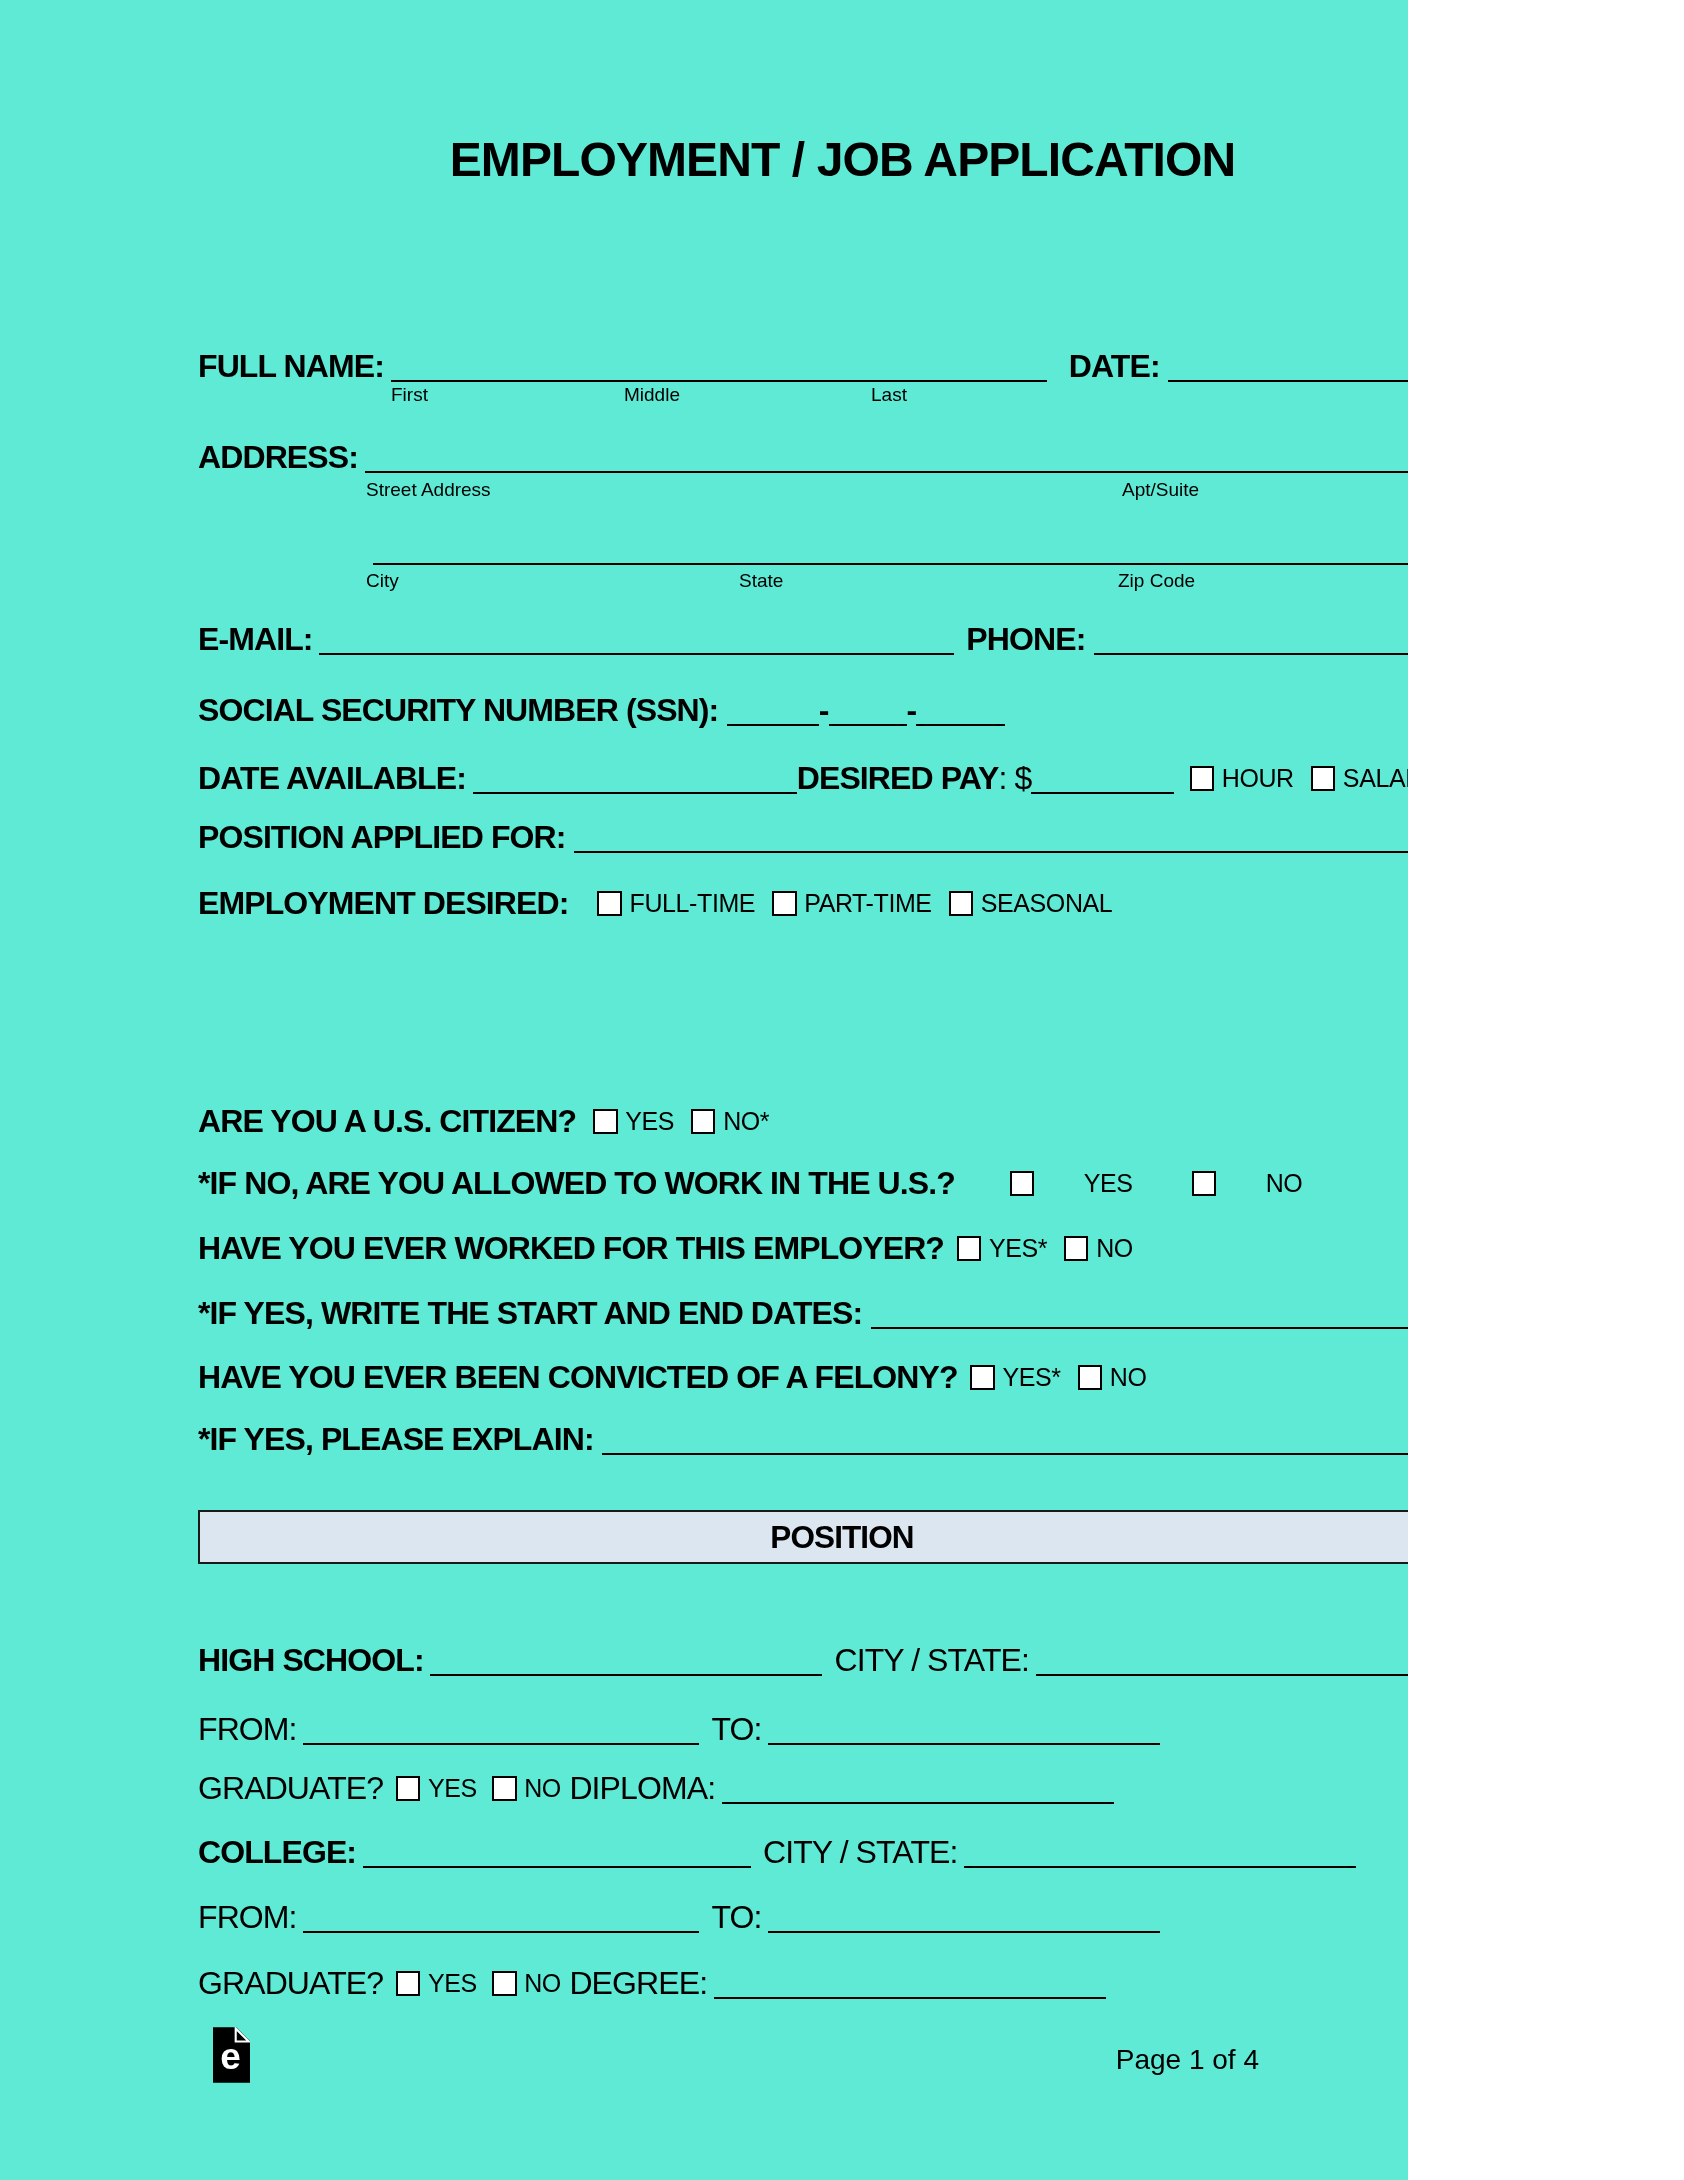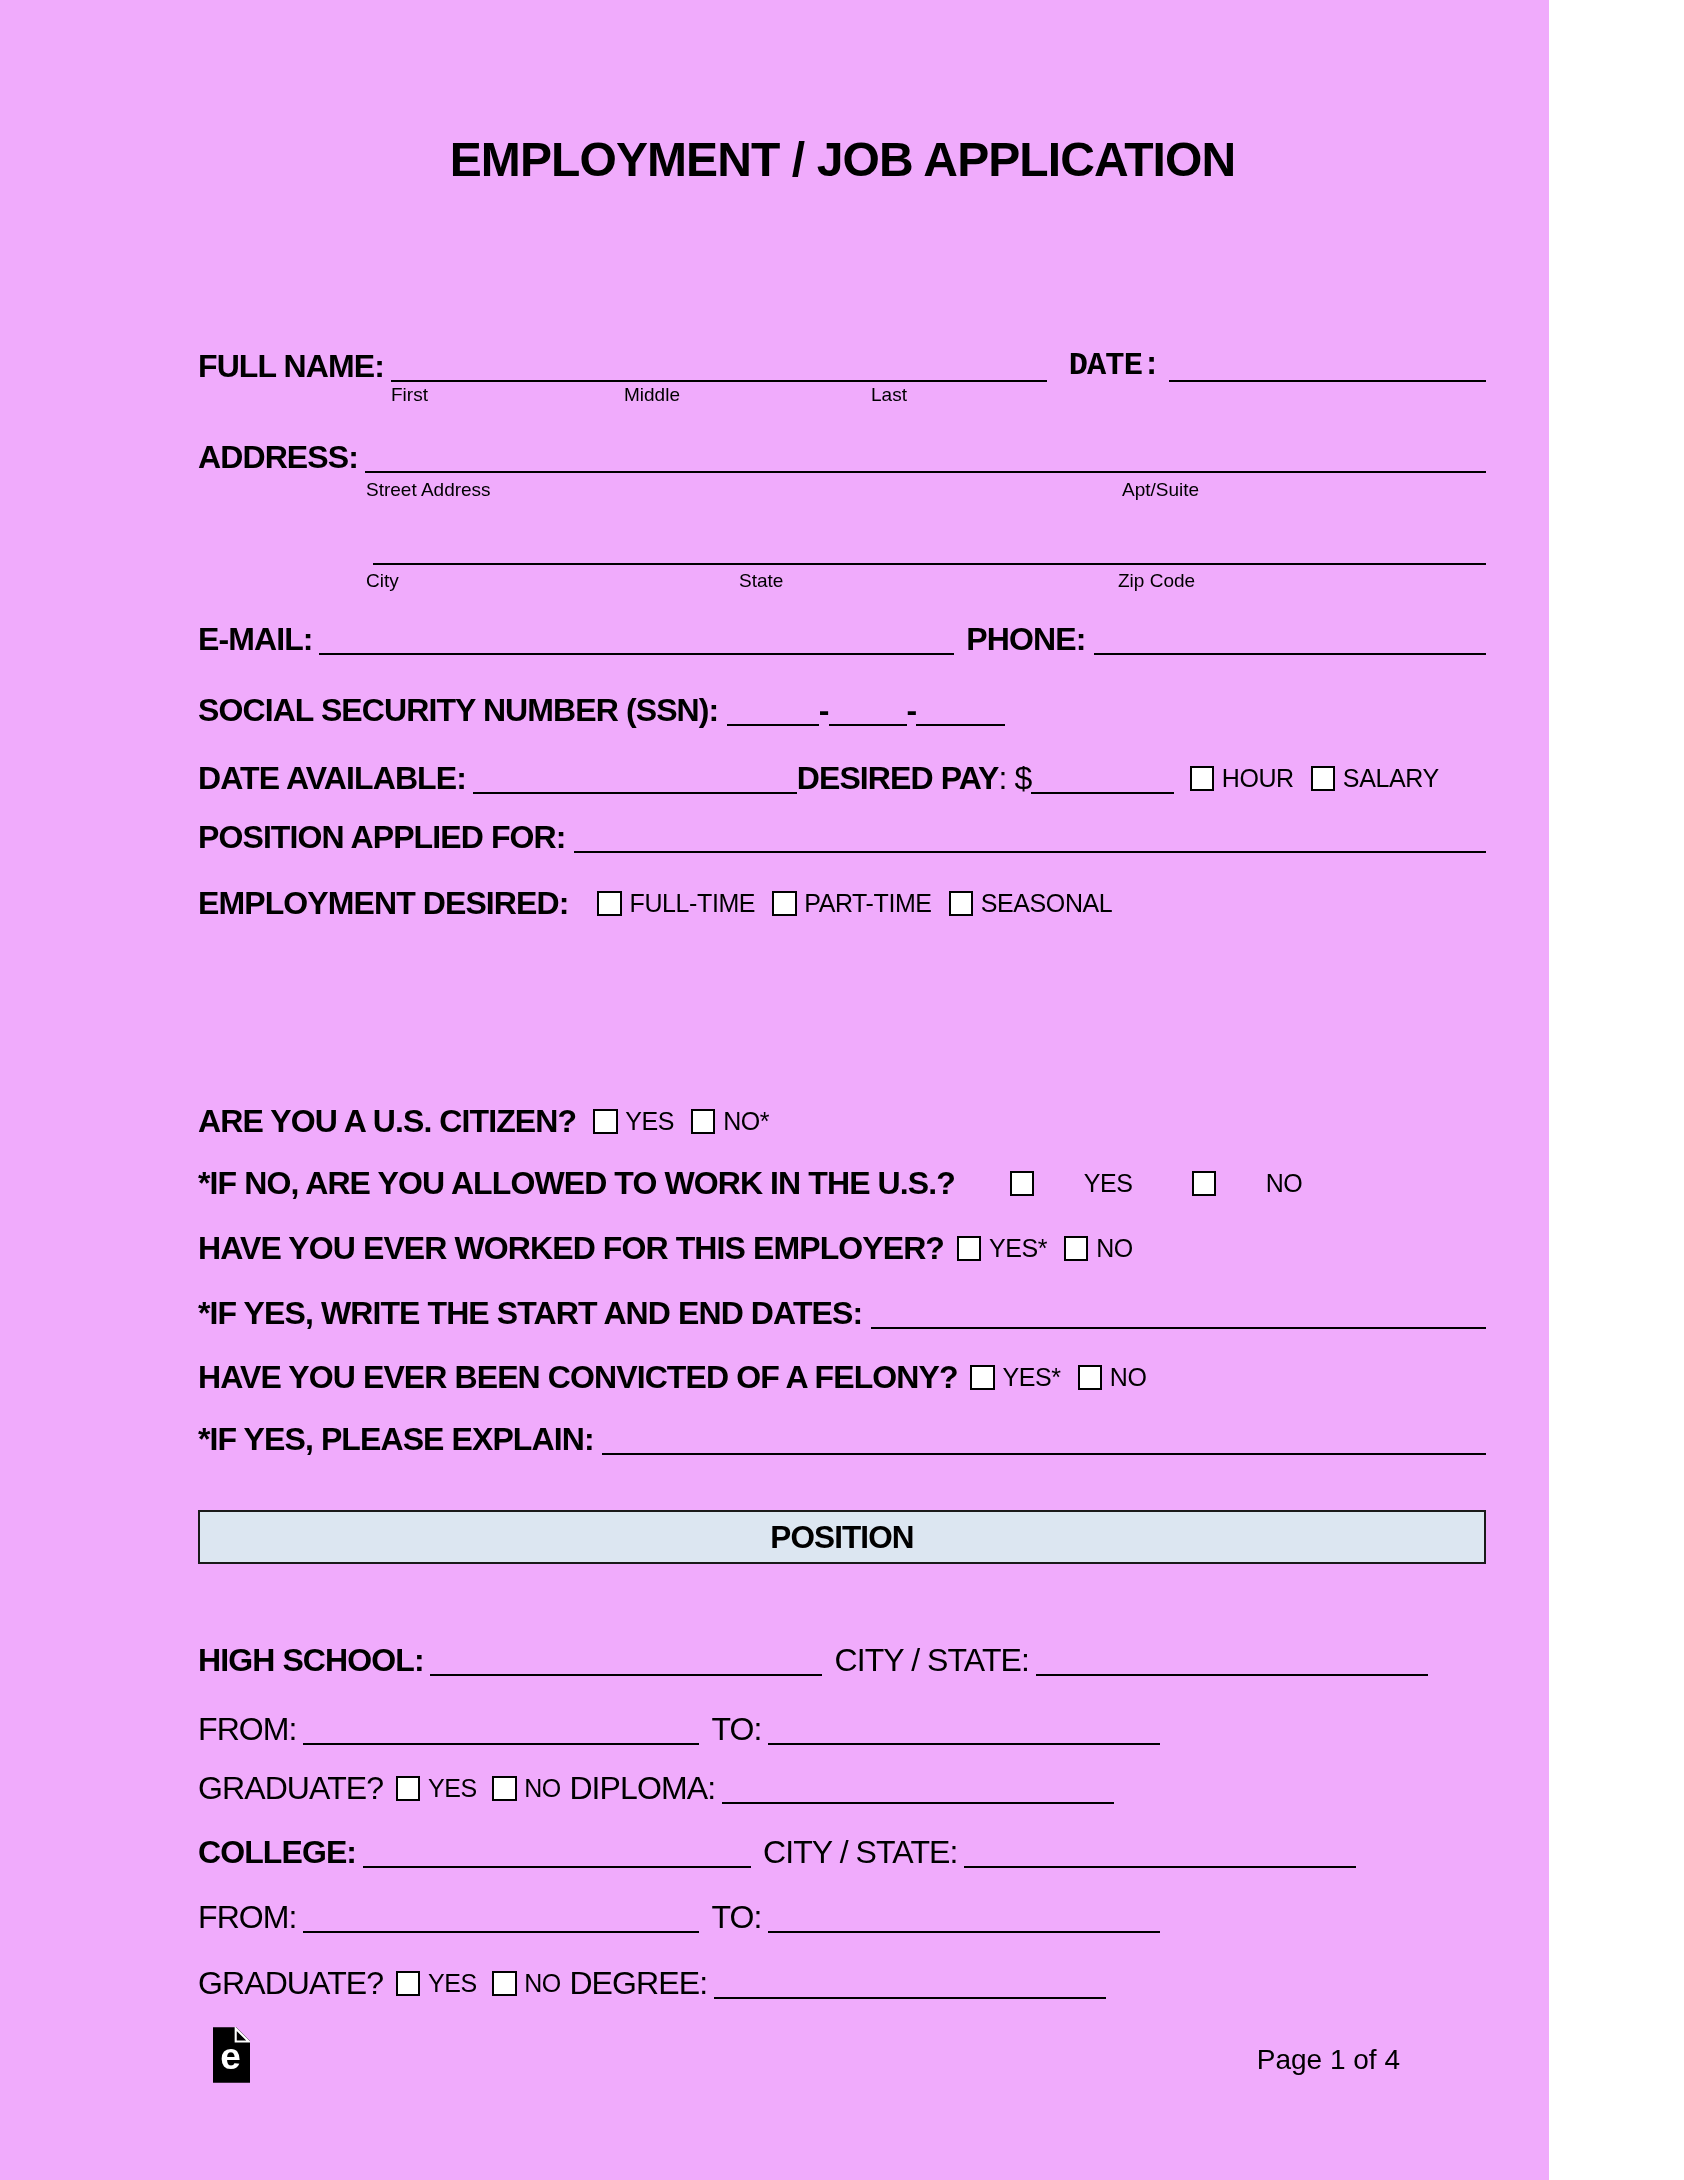--- a/index.html
+++ b/index.html
@@ -1,19 +1,19 @@
 <!DOCTYPE html>
 <html style="font-size:13.6px"><head>
 <meta charset="utf-8">
 <style>
   html,body{margin:0;padding:0;background:#ffffff;}
   .page{
     position:relative;
-    width:1549px;height:2181px;
-    background:#f0abfc;
+    width:1408px;height:2181px;
+    background:#5eead4;
     font-family:"Liberation Sans","DejaVu Sans",sans-serif;
     color:#000;
     overflow:hidden;
   }
   .title{
     position:absolute;left:0;top:136px;width:1685px;
     text-align:center;
     font-weight:bold;font-size:48px;line-height:1;
     letter-spacing:-0.9px;
   }
@@ -46,21 +46,21 @@
 <body>
 
 <div class="page">
 
   <div class="title">EMPLOYMENT / JOB APPLICATION</div>
 
 
   <div class="row" style="top:343px;">
     <span class="b">FULL NAME:</span>
     <div class="ln" style="width:656px;margin-left:6.8px;"></div>
-    <span class="b" style="margin-left:22px;font-family:Liberation Mono, monospace;">DATE:</span>
+    <span class="b" style="margin-left:22px;">DATE:</span>
     <div class="ln fill" style="margin-left:8.5px;"></div>
   </div>
   <div class="subrow" style="top:385px;">
     <span class="sub" style="left:193px;">First</span>
     <span class="sub" style="left:426px;">Middle</span>
     <span class="sub" style="left:673px;">Last</span>
   </div>
 
   <div class="row" style="top:434px;">
     <span class="b">ADDRESS:</span>

